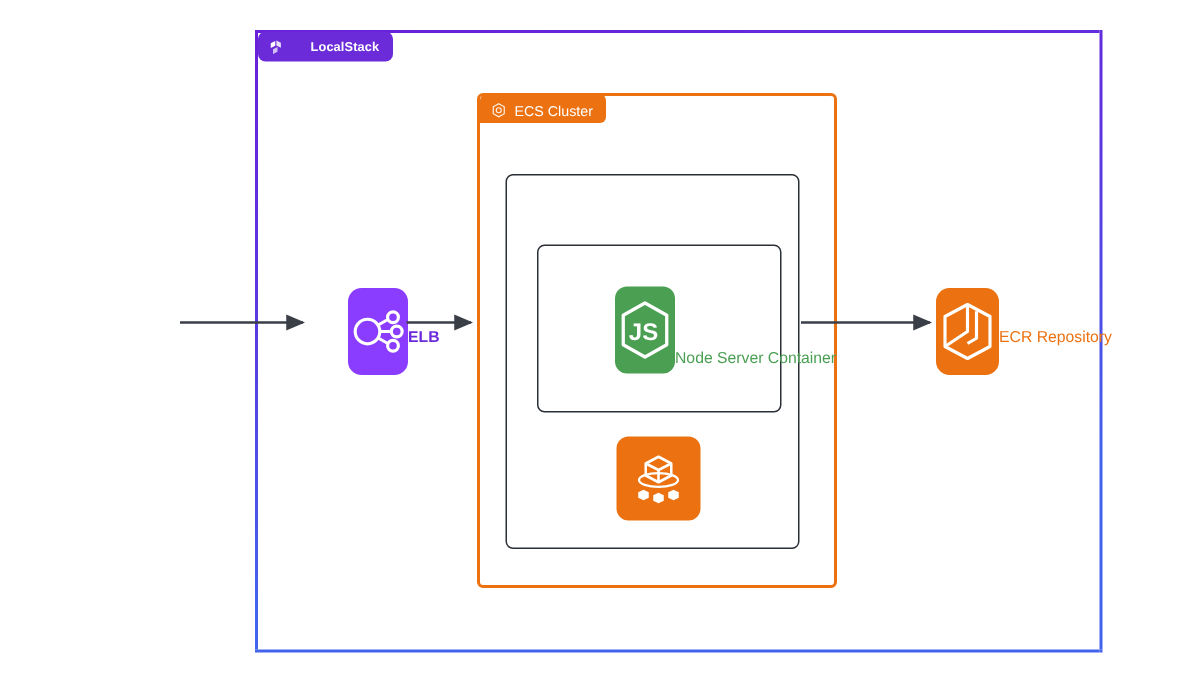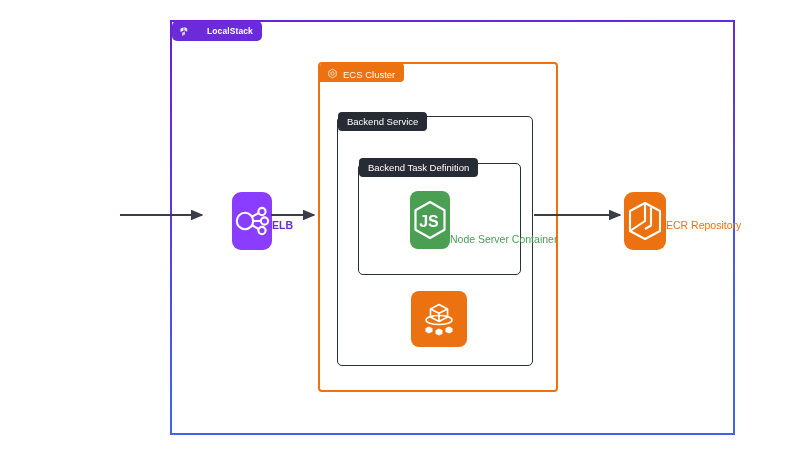--- a/index.html
+++ b/index.html
@@ -249,28 +249,22 @@
     <span style="display:flex;align-items:center;">
       <svg width="11" height="11" viewBox="0 0 24 24">
         <path d="M12 2.5 L20 7 L20 17 L12 21.5 L4 17 L4 7 Z" fill="none" stroke="#ffffff" stroke-width="1.7" opacity="0.9"></path>
         <circle cx="12" cy="12" r="3.6" fill="none" stroke="#ffffff" stroke-width="1.7" opacity="0.9"></circle>
       </svg>
     </span>
     <span class="badge-label">ECS Cluster</span>
   </div>
 
   <div id="backend-service-boundary"></div>
-  <div id="backend-service-badge">
-    <span class="badge-label">Backend Service</span>
-  </div>
 
   <div id="task-definition-boundary"></div>
-  <div id="task-definition-badge">
-    <span class="badge-label">Backend Task Definition</span>
-  </div>
 
 
   <div class="node" id="node-elb">
     <span class="node-tile">
       <svg width="40" height="40" viewBox="0 0 40 40">
         <circle cx="13" cy="20" r="8.2" fill="none" stroke="#ffffff" stroke-width="2.1"></circle>
         <circle cx="30" cy="10.5" r="3.6" fill="none" stroke="#ffffff" stroke-width="2.1"></circle>
         <circle cx="32.5" cy="20" r="3.6" fill="none" stroke="#ffffff" stroke-width="2.1"></circle>
         <circle cx="30" cy="29.5" r="3.6" fill="none" stroke="#ffffff" stroke-width="2.1"></circle>
         <line x1="19.5" y1="16" x2="26.6" y2="12" stroke="#ffffff" stroke-width="2.1"></line>

